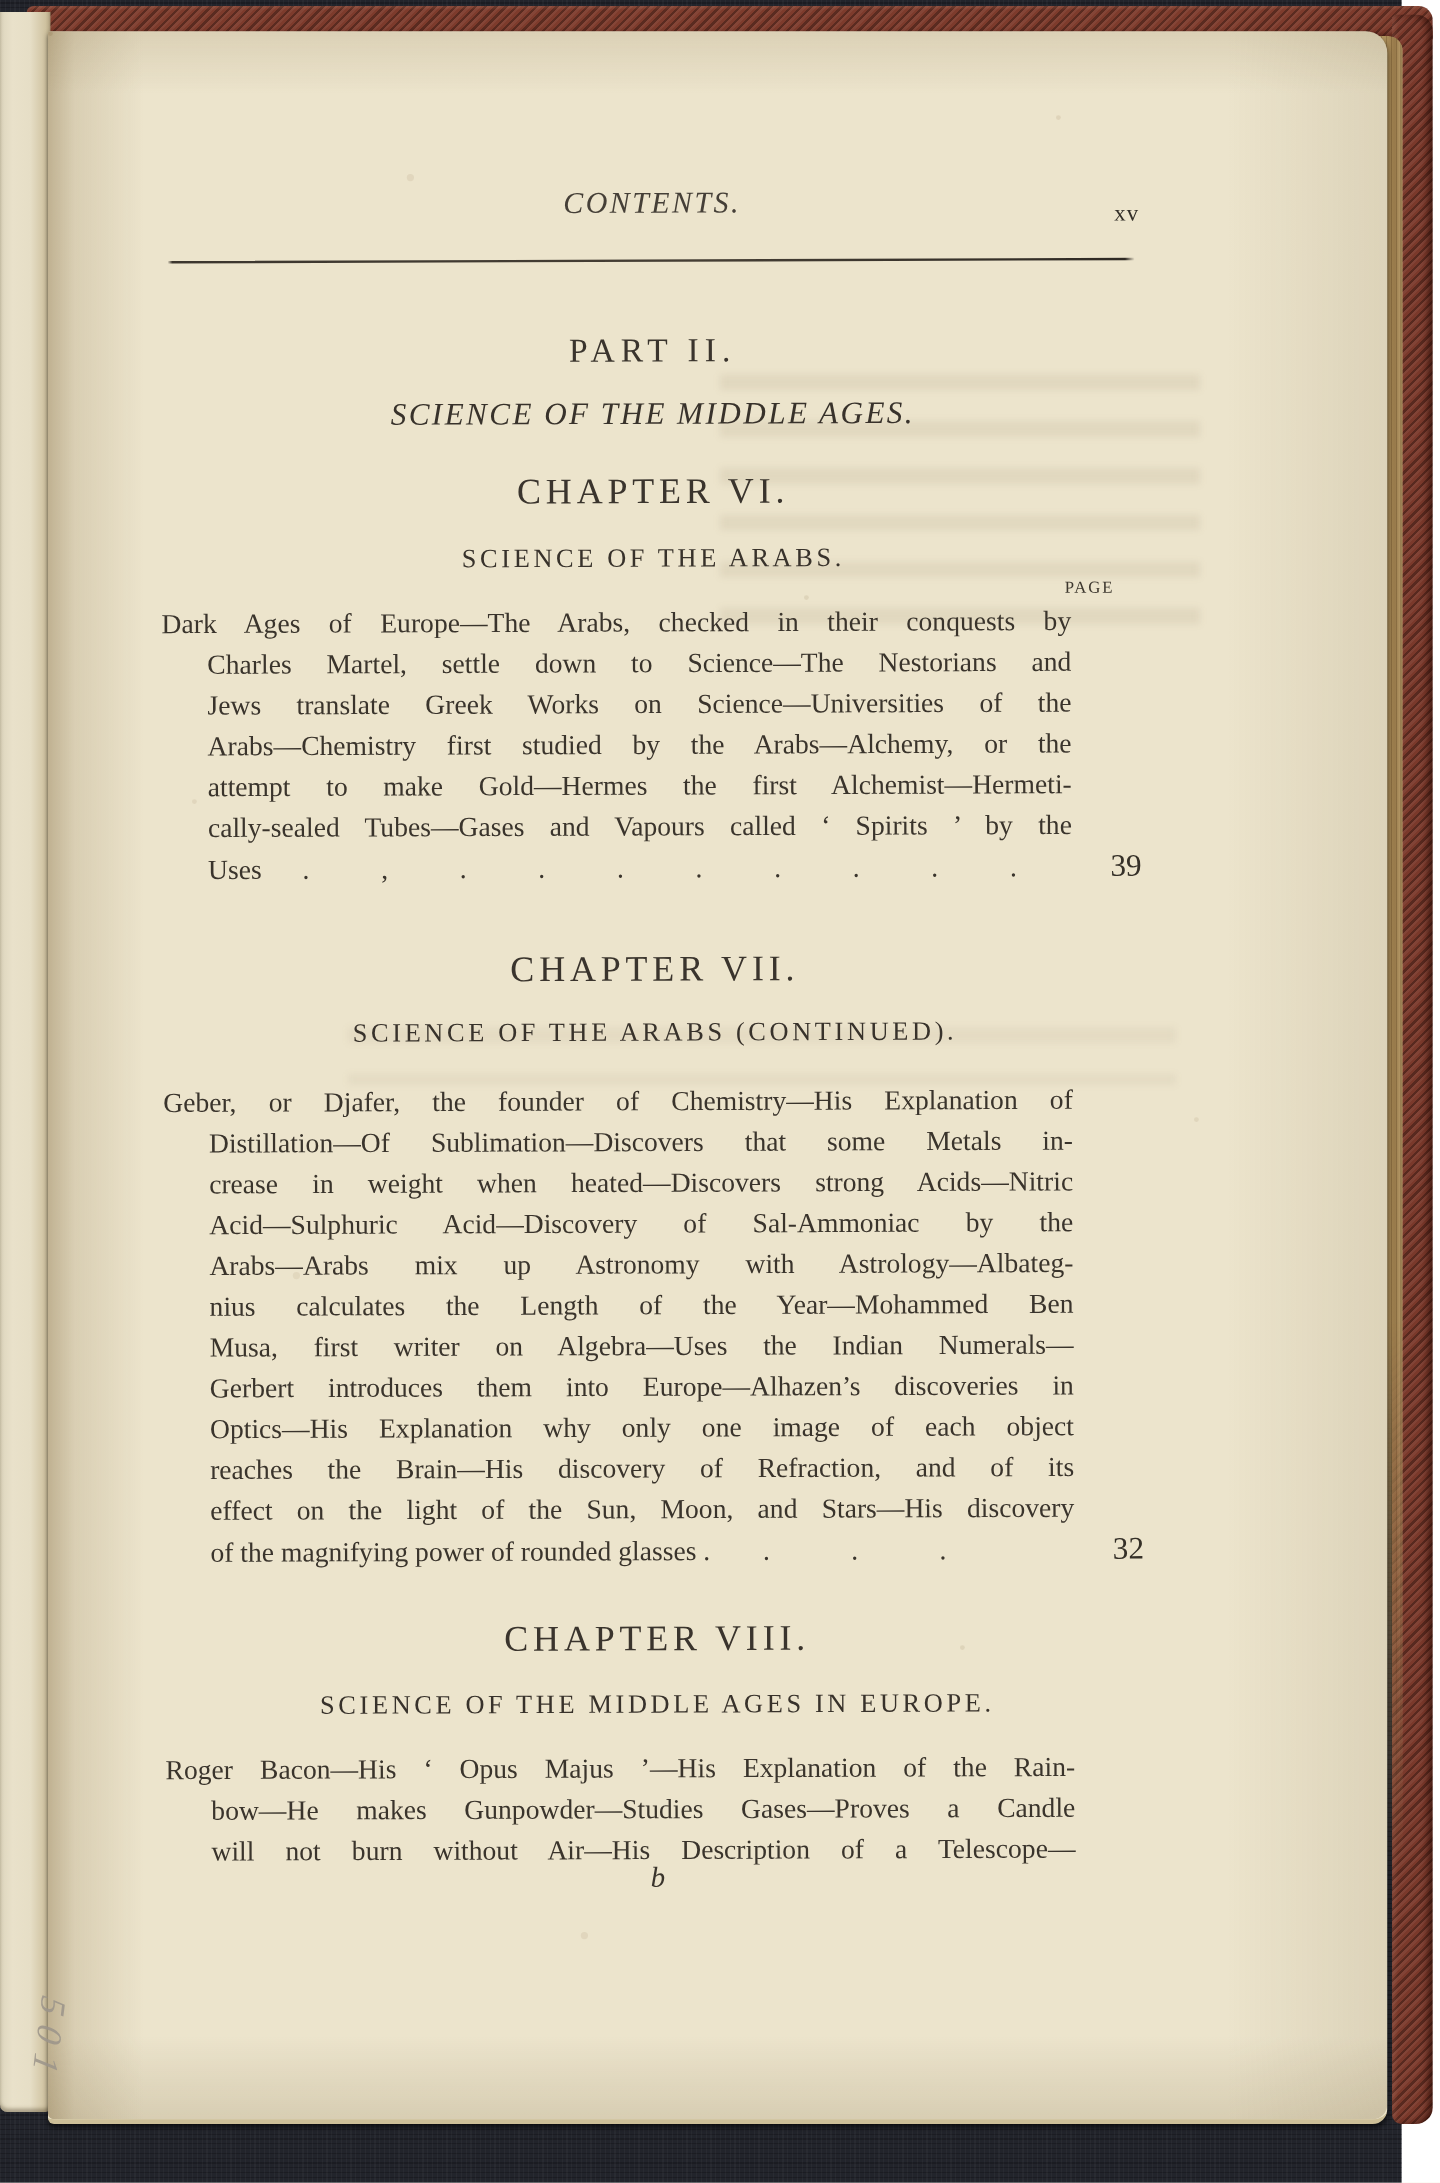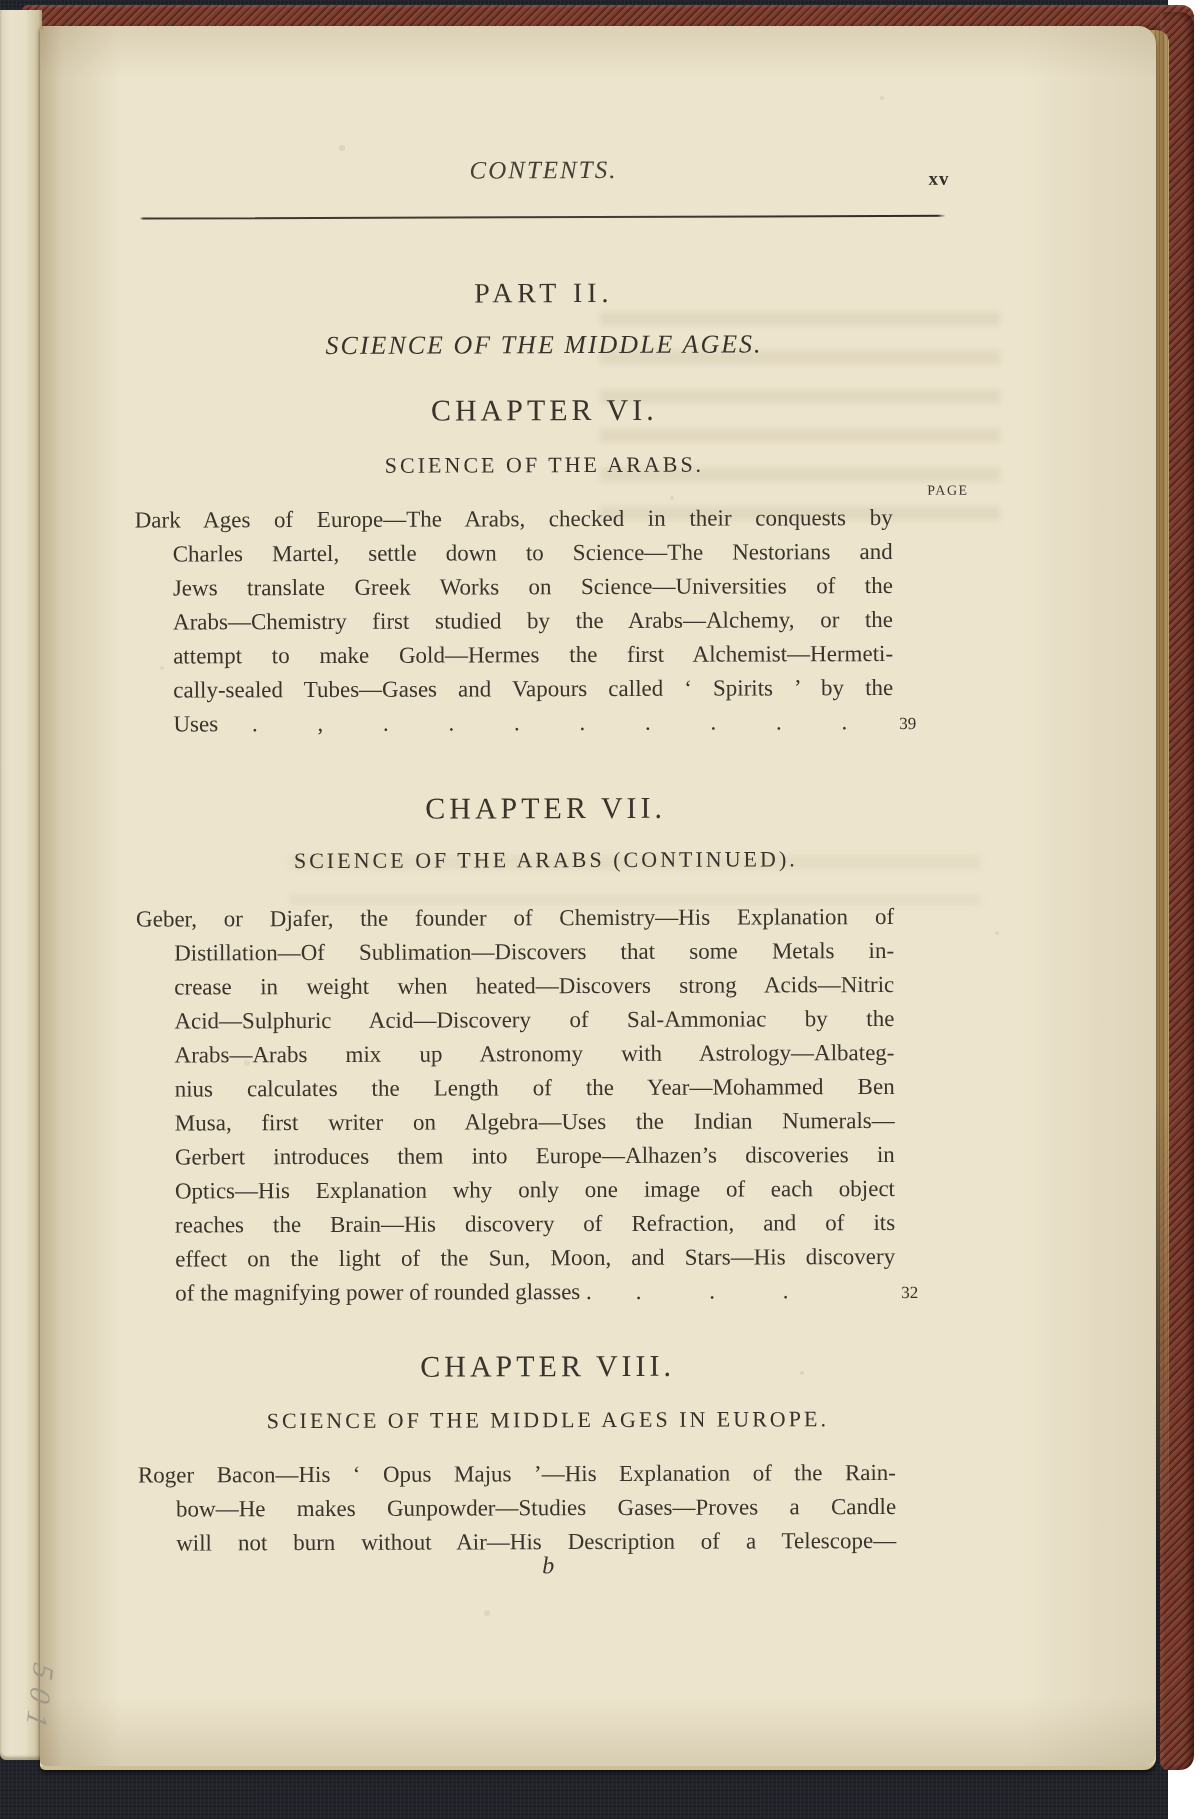--- a/index.html
+++ b/index.html
@@ -56,44 +56,44 @@
           box-shadow:300px 120px 0 1px rgba(130,100,60,.10), 840px 70px 0 0 rgba(130,100,60,.12),
                      630px 470px 0 0 rgba(120,95,55,.12), 205px 1035px 0 1px rgba(130,100,60,.09),
                      955px 905px 0 0 rgba(130,100,60,.11), 445px 1585px 0 1px rgba(130,100,60,.10),
                      760px 1345px 0 0 rgba(120,95,55,.12), 120px 640px 0 0 rgba(130,100,60,.10);}
 
   
   .text-layer{position:absolute;left:0;top:0;width:1200px;height:1819px;color:#38322b;transform:rotate(-0.2deg);}
   .centered{position:absolute;left:142px;width:808px;text-align:center;white-space:nowrap;}
   .running-title{top:156px;font-style:italic;font-size:25px;letter-spacing:2px;color:#453f37;}
   .folio{position:absolute;left:800px;top:169px;width:152px;text-align:right;
-         font-weight:bold;font-size:19px;letter-spacing:1px;color:#332f29;}
+         font-weight:normal;font-size:19px;letter-spacing:1px;color:#332f29;}
   .rule{position:absolute;left:142px;top:216px;width:806px;height:2px;border-radius:2px;
         background:linear-gradient(90deg, rgba(60,54,46,0) 0, #3c362e 4px, #453e34 55%, #2f2a24 99%, rgba(47,42,36,0) 100%);}
   .part-heading{top:277px;font-size:28px;letter-spacing:5px;color:#3a342d;}
   .part-subtitle{top:330px;font-style:italic;font-size:26px;letter-spacing:2px;}
   .ch-heading{font-size:30px;letter-spacing:4px;color:#3a342d;}
   .ch-sub{font-size:22px;letter-spacing:3px;}
   .ch6-heading{top:393px;} .ch6-sub{top:452px;}
   .ch7-heading{top:791px;} .ch7-sub{top:847px;}
   .ch8-heading{top:1349px;} .ch8-sub{top:1407px;}
-  .page-label{position:absolute;left:820px;top:484px;width:150px;text-align:right;
+  .page-label{position:absolute;left:780px;top:484px;width:150px;text-align:right;
               font-size:14px;letter-spacing:1.5px;color:#3e382f;}
   .para{position:absolute;left:136px;width:758px;font-size:23px;line-height:34px;color:#3a342c;}
   .para1{top:502px;} .para2{top:901px;} .para3{top:1457px;}
   .toc-line{height:34px;text-align:justify;text-align-last:justify;white-space:nowrap;}
   .toc-line.cont{padding-left:38px;}
   .leader-line{position:absolute;left:136px;width:816px;height:34px;display:flex;align-items:baseline;
                font-size:23px;line-height:34px;color:#3a342c;padding-left:38px;box-sizing:border-box;}
   .leader-line .entry{white-space:pre;}
   .leader1{top:706px;} .leader2{top:1275px;}
   .leader{flex:1;overflow:hidden;white-space:nowrap;padding-left:34px;color:#3a342c;}
   .leader.wide{word-spacing:54px;}
   .leader.narrow{word-spacing:62px;padding-left:44px;}
-  .pagenum{width:52px;font-size:17px;color:#353028;}
+  .pagenum{width:52px;text-align:right;font-size:26px;color:#353028;}
   .sig-mark{position:absolute;left:142px;top:1552px;width:808px;text-align:center;
             font-style:italic;font-size:24px;color:#3a342c;}
   .pencil{position:absolute;left:58px;top:1666px;font-style:italic;font-size:30px;
           letter-spacing:9px;color:#9b948a;transform:rotate(97deg) skewX(-6deg);
           transform-origin:top left;opacity:.85;}
 </style>
 </head>
 <body>
 
 <div class="stage">

